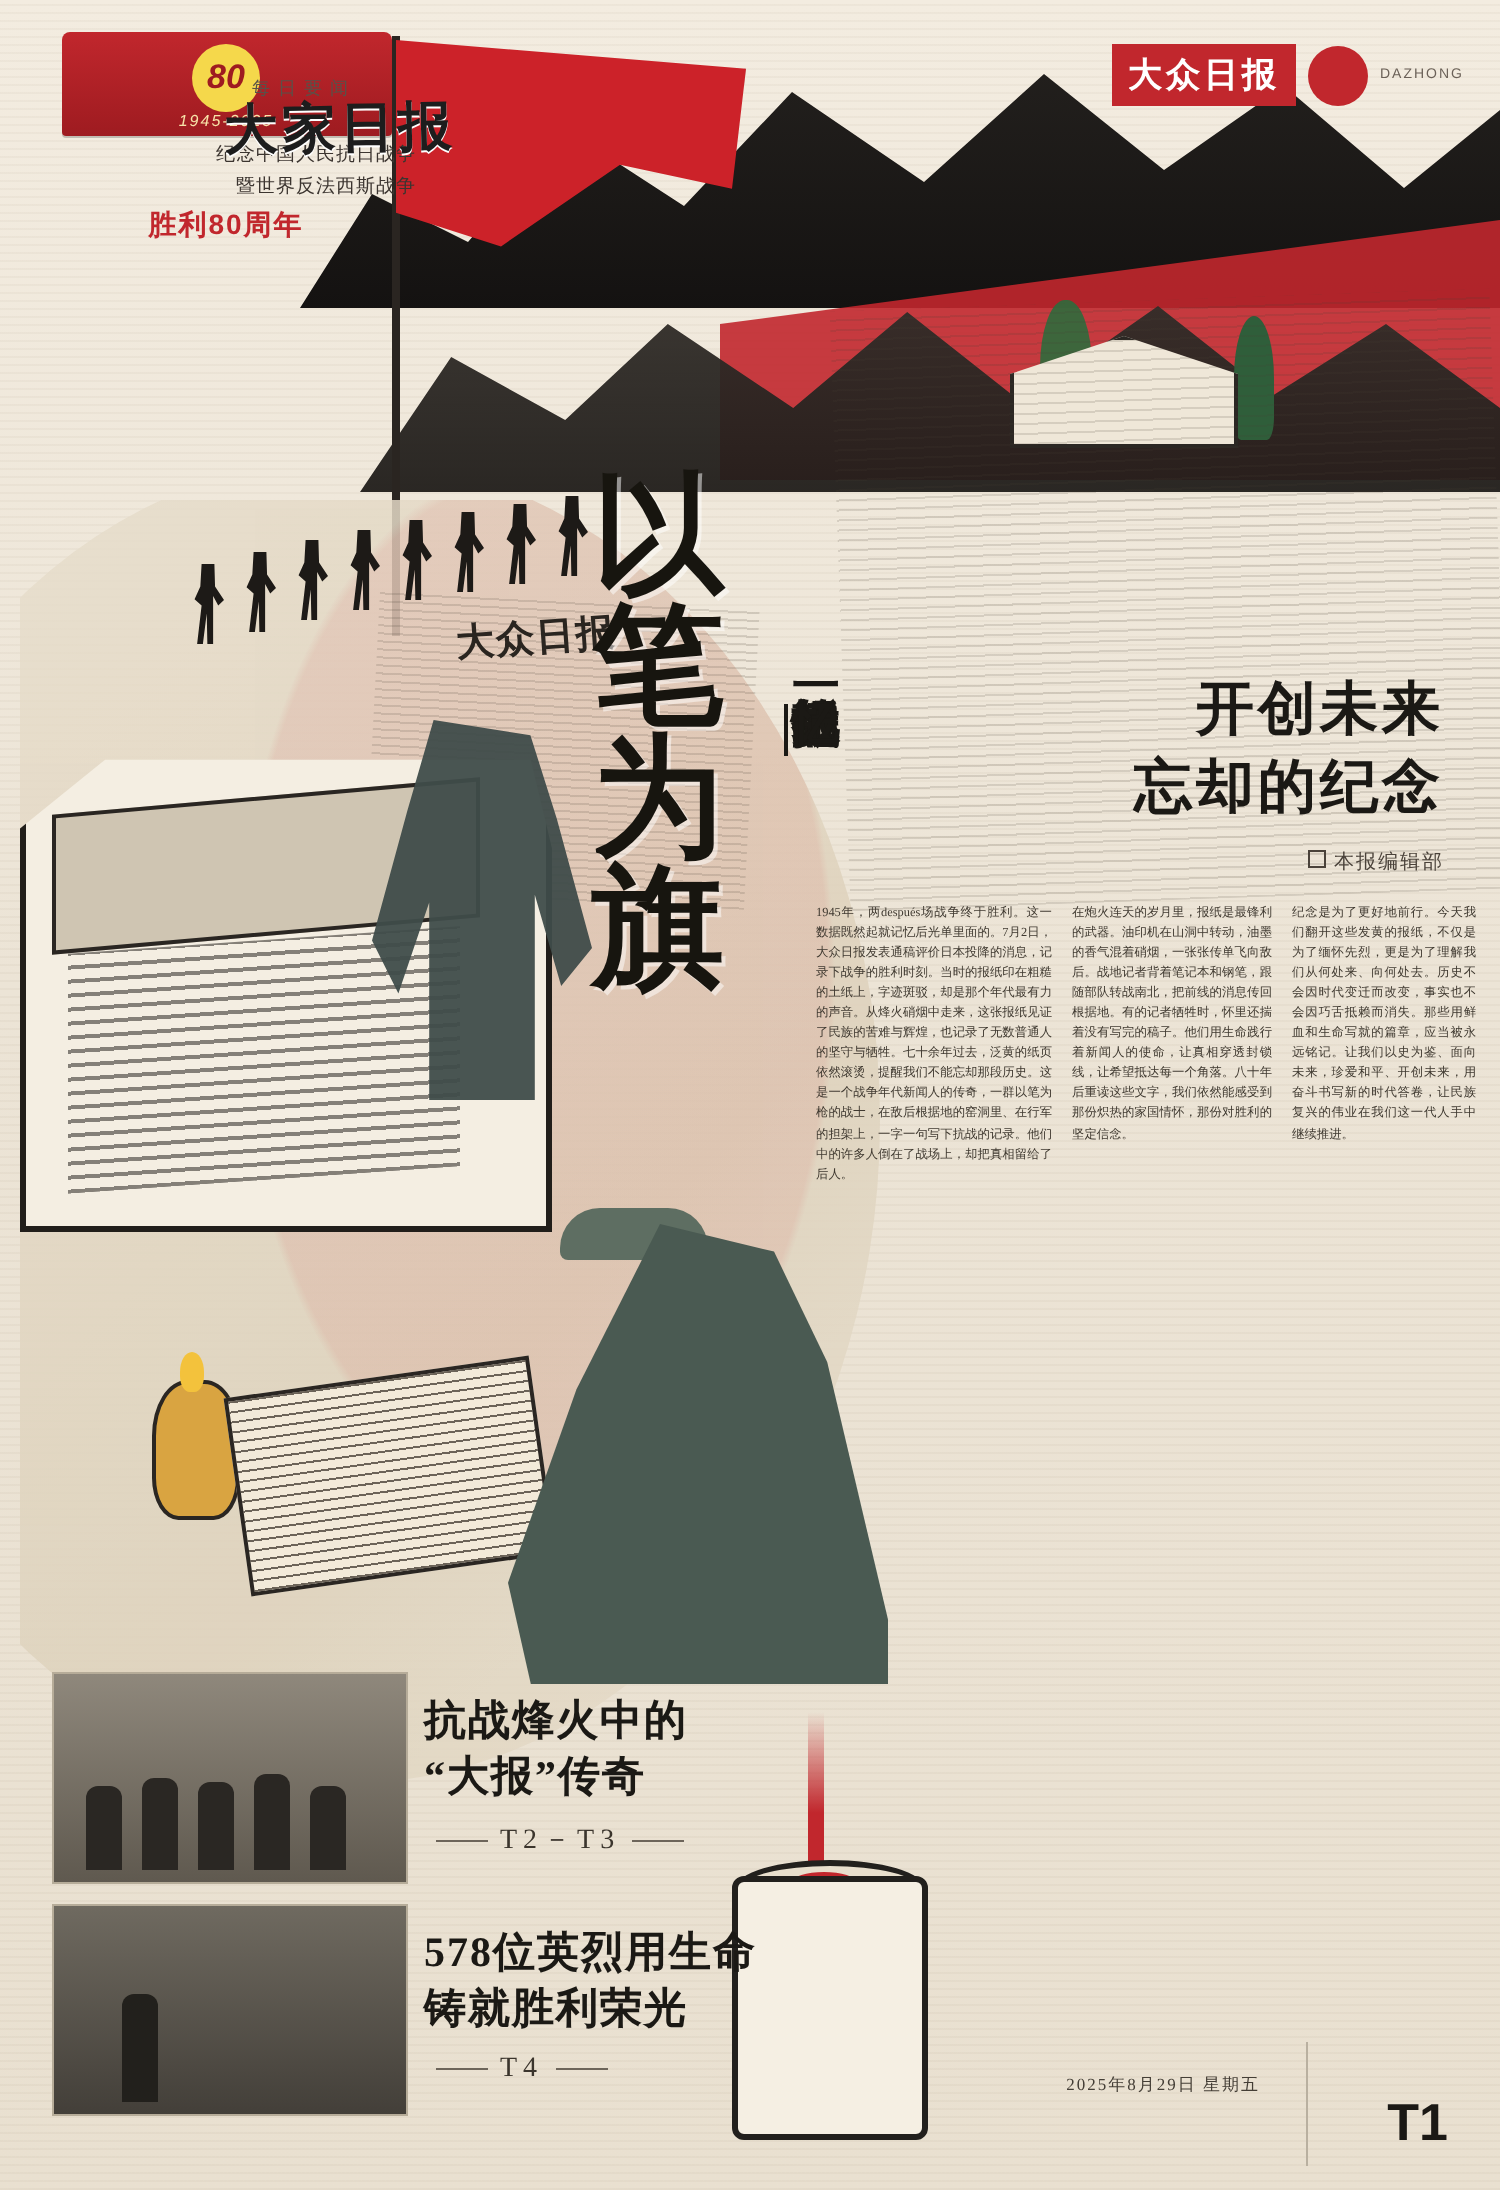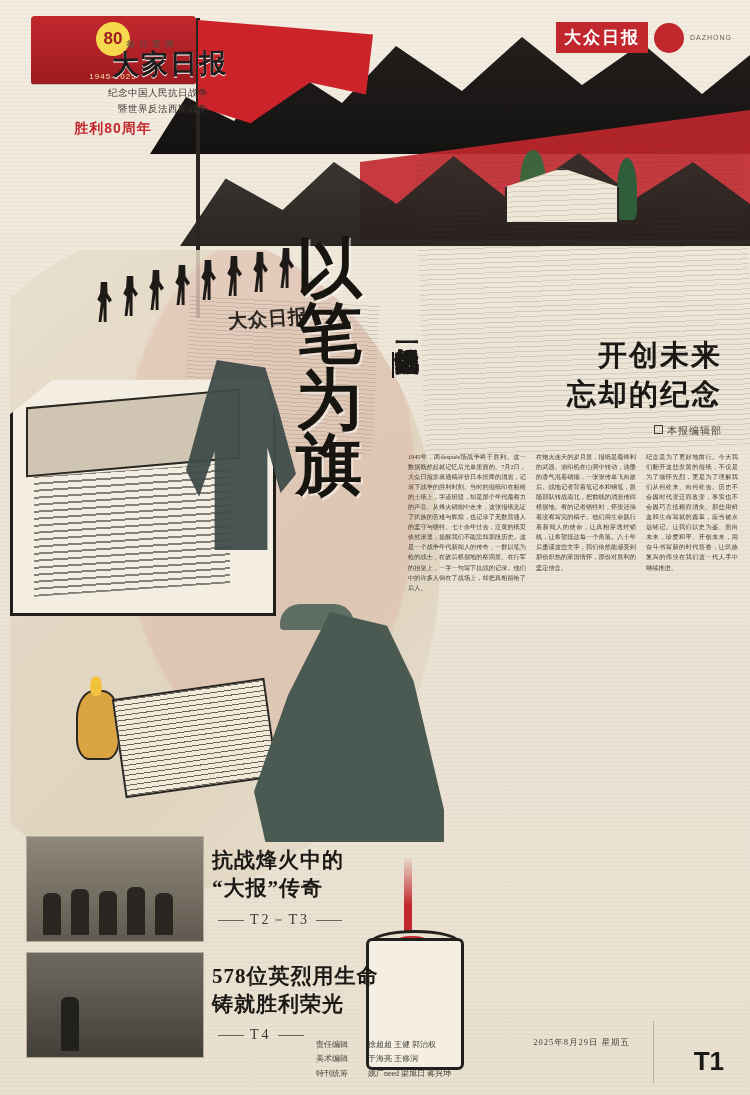--- a/index.html
+++ b/index.html
@@ -24,25 +24,26 @@
   }
   
   .masthead{
     position:absolute;left:0;top:0;width:750px;height:150px;
   }
   .emblem{
     position:absolute;left:18px;top:16px;width:190px;height:120px;
     text-align:center;
   }
   .emblem-badge{
-    width:165px;height:68px;margin:0 auto;
+    width:165px;height:52px;margin:0 auto;
     background:linear-gradient(180deg,#c1272d 0%,#9e1b20 100%);
     border-radius:4px 4px 2px 2px;
     position:relative;
     box-shadow:0 1px 0 rgba(0,0,0,.2);
+    font-style:italic;
   }
   .emblem-badge .crest{
     position:absolute;left:50%;top:6px;transform:translateX(-50%);
     width:34px;height:34px;border-radius:50%;
     background:#f5d84b;color:#9e1b20;
     font-family:"Liberation Sans",sans-serif;
     font-weight:bold;font-size:17px;line-height:34px;
   }
   .emblem-badge .years{
     position:absolute;left:0;right:0;bottom:3px;
@@ -421,20 +422,15 @@
 
     <div class="ph-fig" style="left:34px;height:54px;background:#22201c"></div>
   </div>
   <div class="teaser teaser2">
     <div class="t1">578位英烈用生命</div>
     <div class="t2">铸就胜利荣光</div>
     <div class="tref"><span class="dash"></span><span>T4</span><span class="dash"></span></div>
   </div>
 
   <div class="footdate">2025年8月29日  星期五</div>
-  <div class="credits">
-    <div><span class="lbl">责任编辑</span><span>徐超超   王健   郭治权</span></div>
-    <div><span class="lbl">美术编辑</span><span>于海亮   王修润</span></div>
-    <div><span class="lbl">特刊统筹</span><span>姚广need   梁旭日   蒋兴坤</span></div>
-  </div>
   <div class="vrule"></div>
   <div class="pagenum">T1</div>
 </div>
 
 </body></html>

